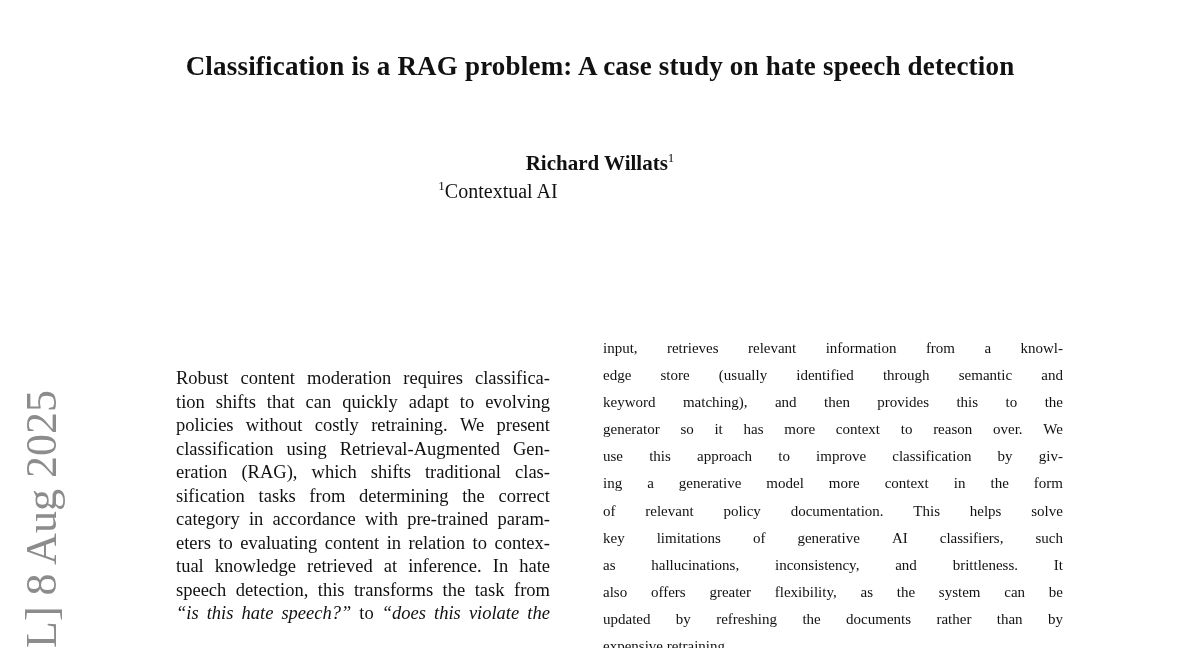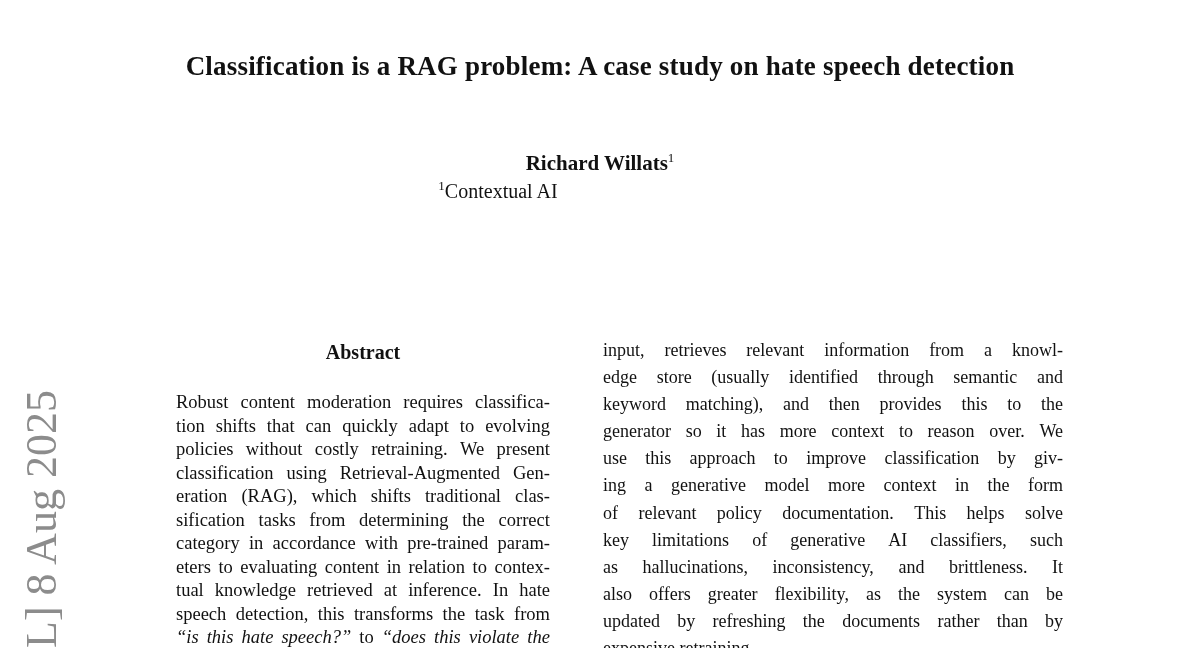--- a/index.html
+++ b/index.html
@@ -22,21 +22,21 @@
   sup.mark{margin-left:4px;font-weight:bold}
   .affiliation{
     position:absolute;top:180px;left:0;width:996px;
     text-align:center;font-size:20px;
   }
   .col-left{position:absolute;left:176px;top:340px;width:374px}
   .abstract-heading{text-align:center;font-weight:bold;font-size:20px;line-height:24px}
   .abstract-lines{margin-top:28px}
   .abstract-lines .jline{height:23.5px;font-size:18.5px}
   .col-right{position:absolute;left:603px;top:340px;width:460px}
-  .col-right .jline{height:27.1px;font-size:18px}
+  .col-right .jline{height:27.1px;font-size:15px}
   .jline{
     display:flex;justify-content:space-between;align-items:baseline;
     overflow:visible;
   }
   .jline span{white-space:pre}
   .jline.last{display:block;text-align:left;white-space:nowrap}
   .it{font-style:italic}
   .arxiv-stamp{
     position:absolute;left:18px;top:648px;
     transform:rotate(-90deg);transform-origin:0 0;
@@ -51,21 +51,20 @@
 
 <div class="paper-title">Classification is a RAG problem: A case study on hate speech detection</div>
 
 <div class="authors-row">
     <span class="author"><b>Richard Willats</b><sup>1</sup></span>
   </div>
 
 <div class="affiliation"><sup>1</sup><span>Contextual AI</span></div>
 
 <div class="col-left">
-  <div class="abstract-heading">Abstract</div>
   <div class="abstract-lines">
       <div class="jline">
         <span>Robust</span>
         <span>content</span>
         <span>moderation</span>
         <span>requires</span>
         <span>classifica-</span>
       </div>
       <div class="jline">
         <span>tion</span>

